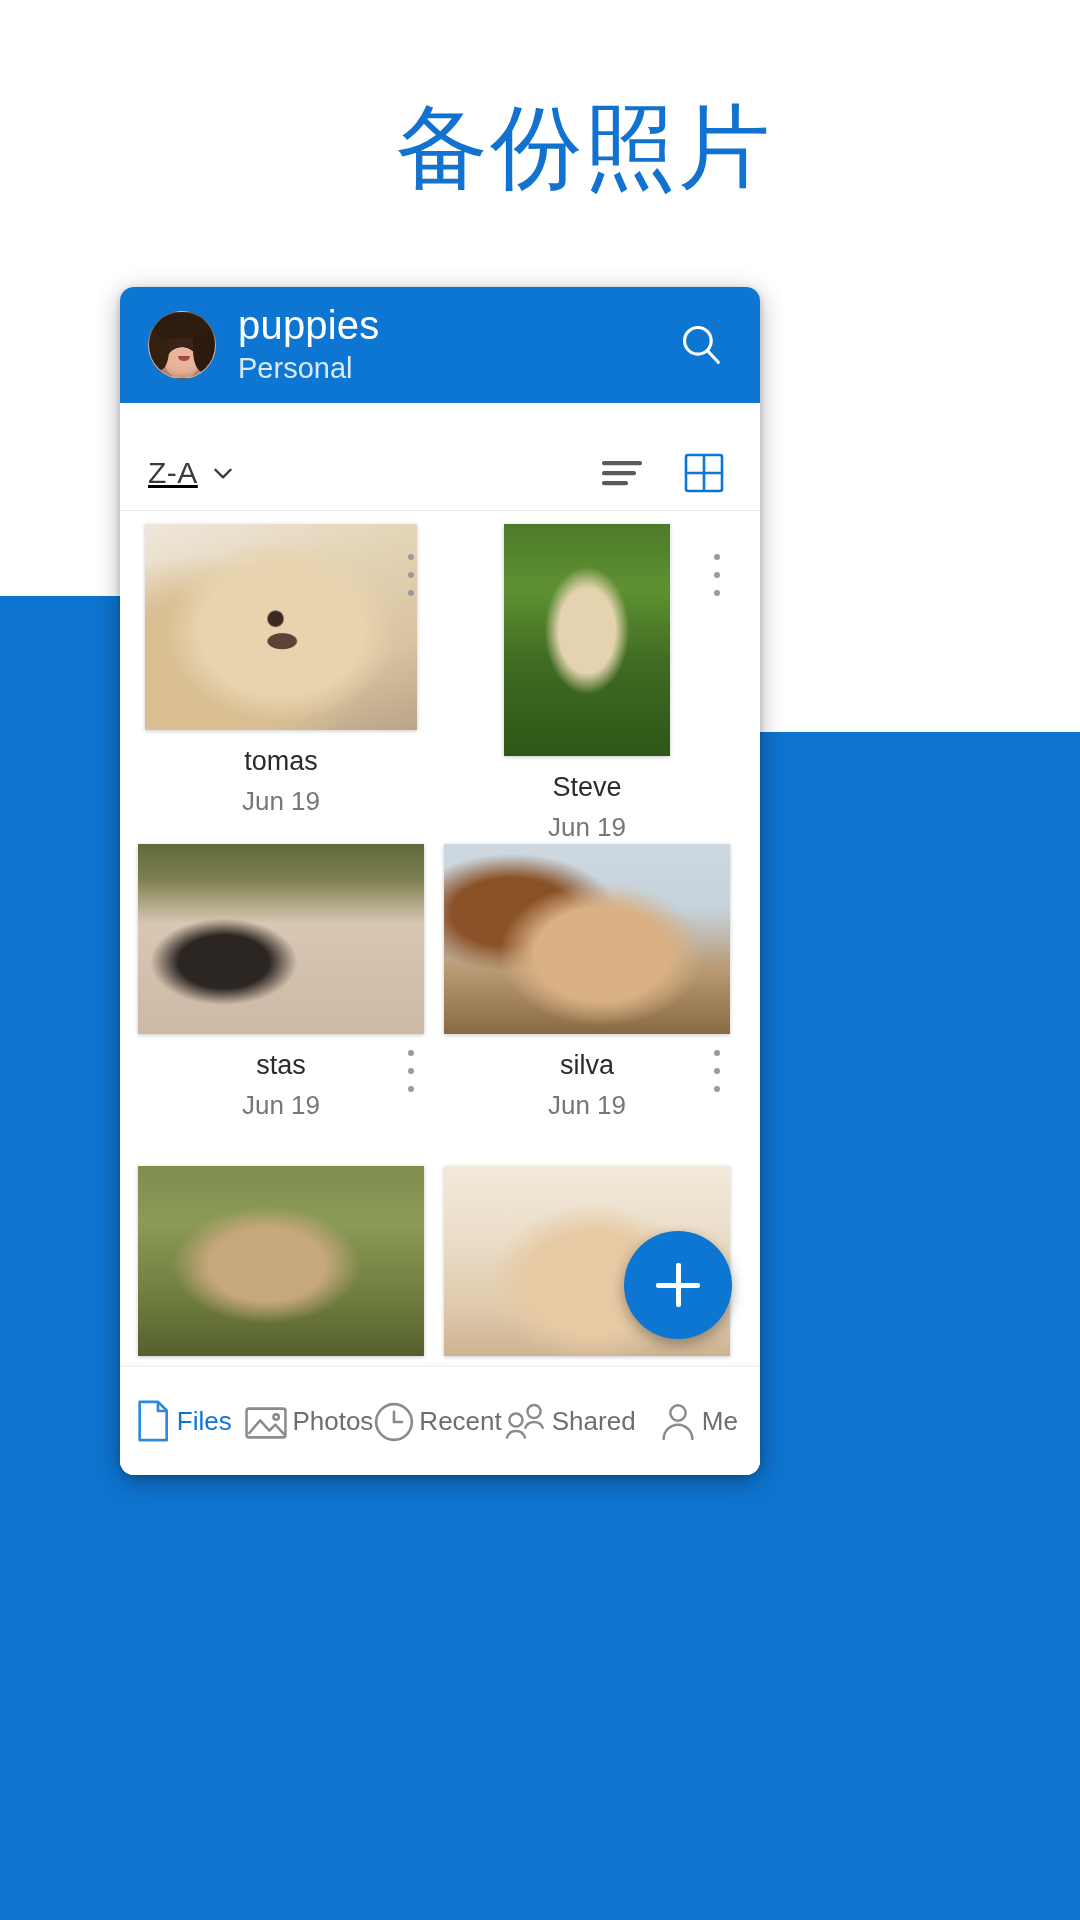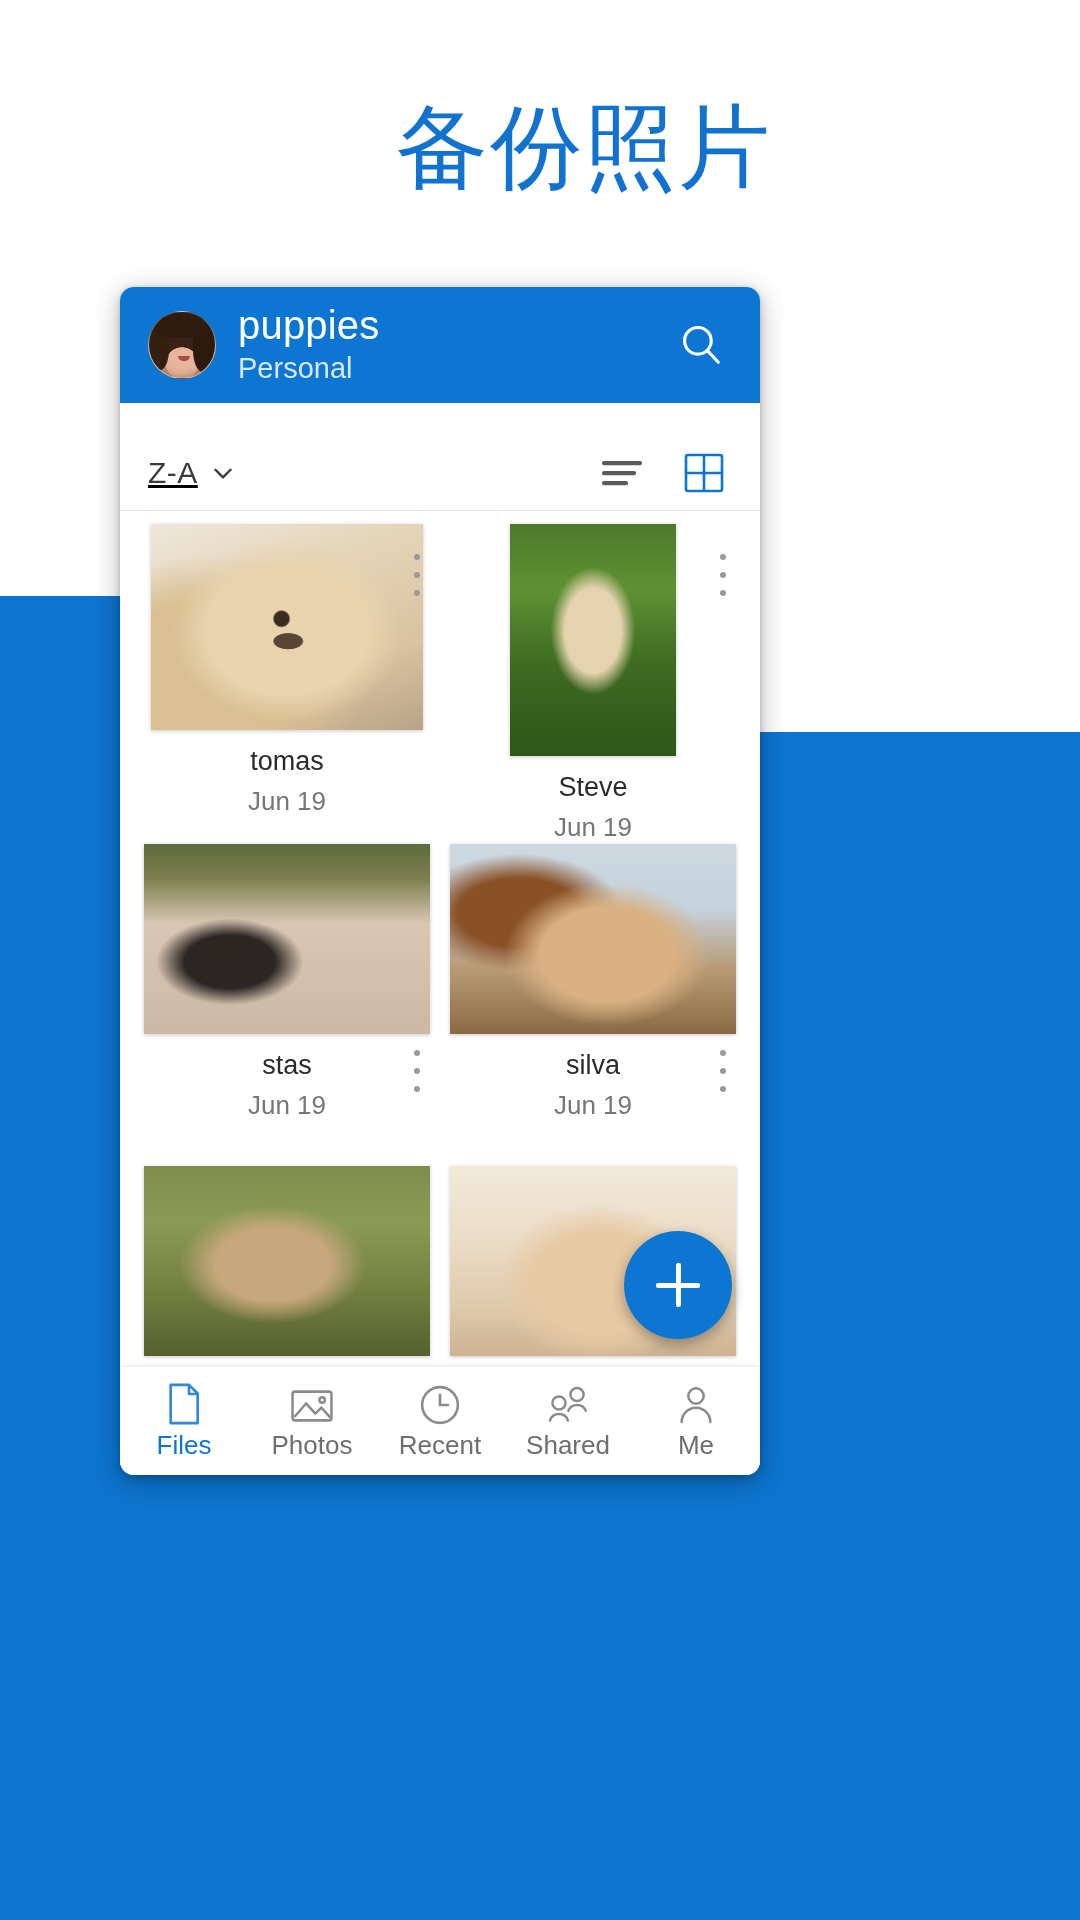--- a/index.html
+++ b/index.html
@@ -66,21 +66,21 @@
   #sort-chevron{margin-left:12px;display:inline-flex;}
   #sortbar .spacer{flex:1 1 auto;}
   #view-list{width:56px;height:56px;display:flex;align-items:center;justify-content:center;margin-right:26px;}
   #view-grid{width:56px;height:56px;display:flex;align-items:center;justify-content:center;}
 
   
   #grid{
     position:absolute;left:0;top:225px;width:640px;height:855px;
     background:#ffffff;overflow:hidden;
   }
-  .row{display:flex;width:640px;box-sizing:border-box;padding:0 14px;}
+  .row{display:flex;width:640px;box-sizing:border-box;padding:0 8px;}
   .cell{width:306px;box-sizing:border-box;position:relative;display:flex;flex-direction:column;align-items:center;}
   .thumb-wrap{width:100%;display:flex;justify-content:center;align-items:flex-end;}
   .thumb{box-shadow:0 1px 4px rgba(0,0,0,.22);background:#ddd;background-size:cover;background-position:center;}
   .meta{width:100%;text-align:center;padding-top:14px;}
   .fname{font-size:27px;color:#2b2b2b;line-height:34px;}
   .fdate{font-size:26px;color:#777777;line-height:34px;margin-top:6px;}
   .kebab{
     position:absolute;right:6px;top:24px;width:34px;height:54px;
     display:flex;flex-direction:column;align-items:center;justify-content:space-between;padding:6px 0;box-sizing:border-box;
   }
@@ -130,21 +130,21 @@
     display:flex;align-items:center;justify-content:center;z-index:5;
   }
   #fab .plus-h{position:absolute;width:44px;height:5px;background:#fff;border-radius:2px;}
   #fab .plus-v{position:absolute;width:5px;height:44px;background:#fff;border-radius:2px;}
 
   
   #bottom-nav{
     position:absolute;left:0;bottom:0;width:640px;height:108px;background:#ffffff;
     display:flex;align-items:center;box-shadow:0 -1px 4px rgba(0,0,0,.10);z-index:6;
   }
-  .nav-item{flex:1 1 0;display:flex;flex-direction:column;align-items:center;justify-content:center;gap:4px;}
+  .nav-item{flex:1 1 0;display:flex;align-items:center;justify-content:center;gap:4px;}
   .nav-icon{height:44px;display:flex;align-items:flex-end;justify-content:center;}
   .nav-label{font-size:26px;line-height:30px;color:#6e6e6e;}
   .nav-item.active .nav-label{color:#0c76d2;}
 </style>
 </head>
 <body>
 
 <div id="bg-white"></div>
 <div id="bg-blue"></div>
 <div id="bg-blue-right-cut"></div>

